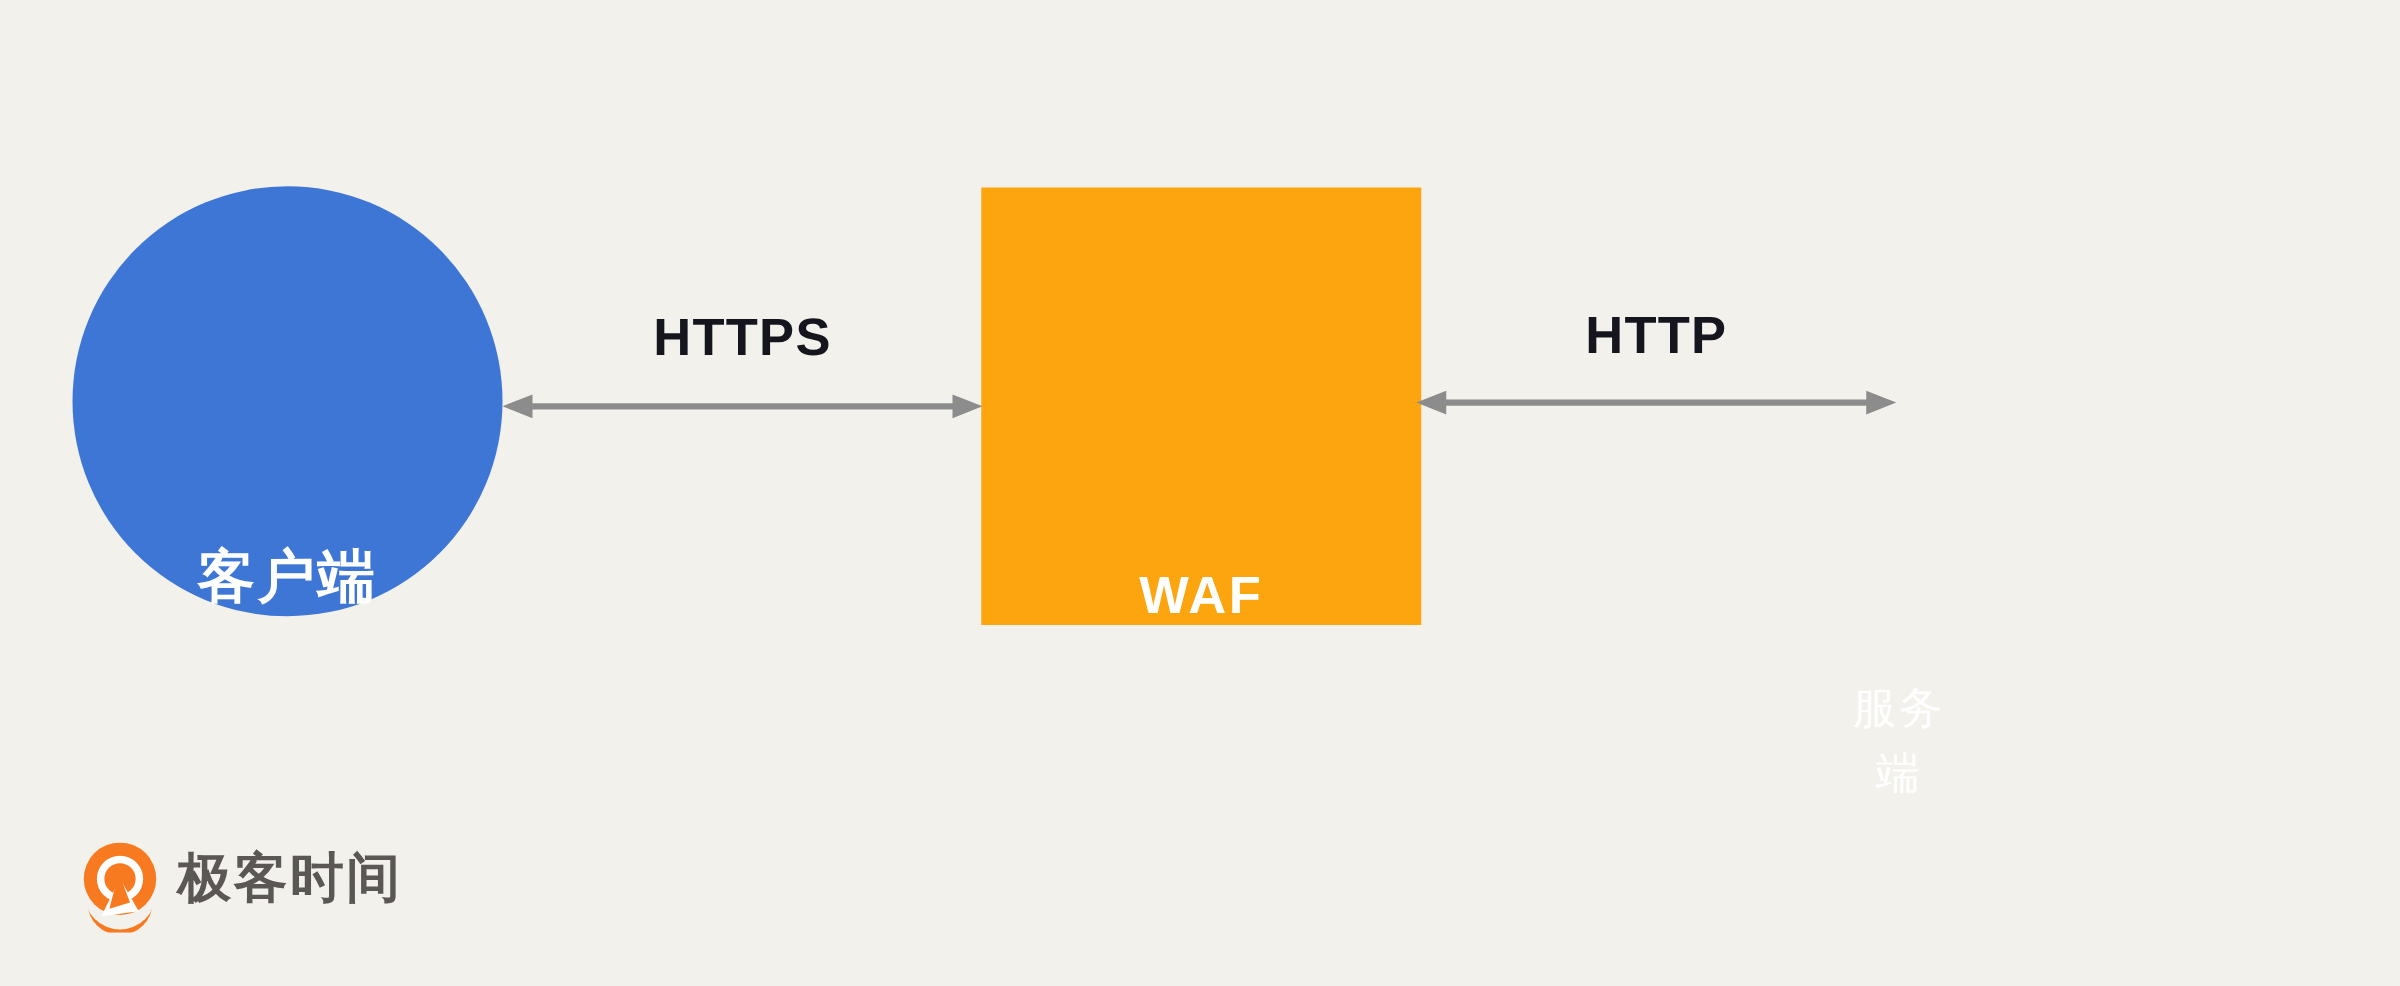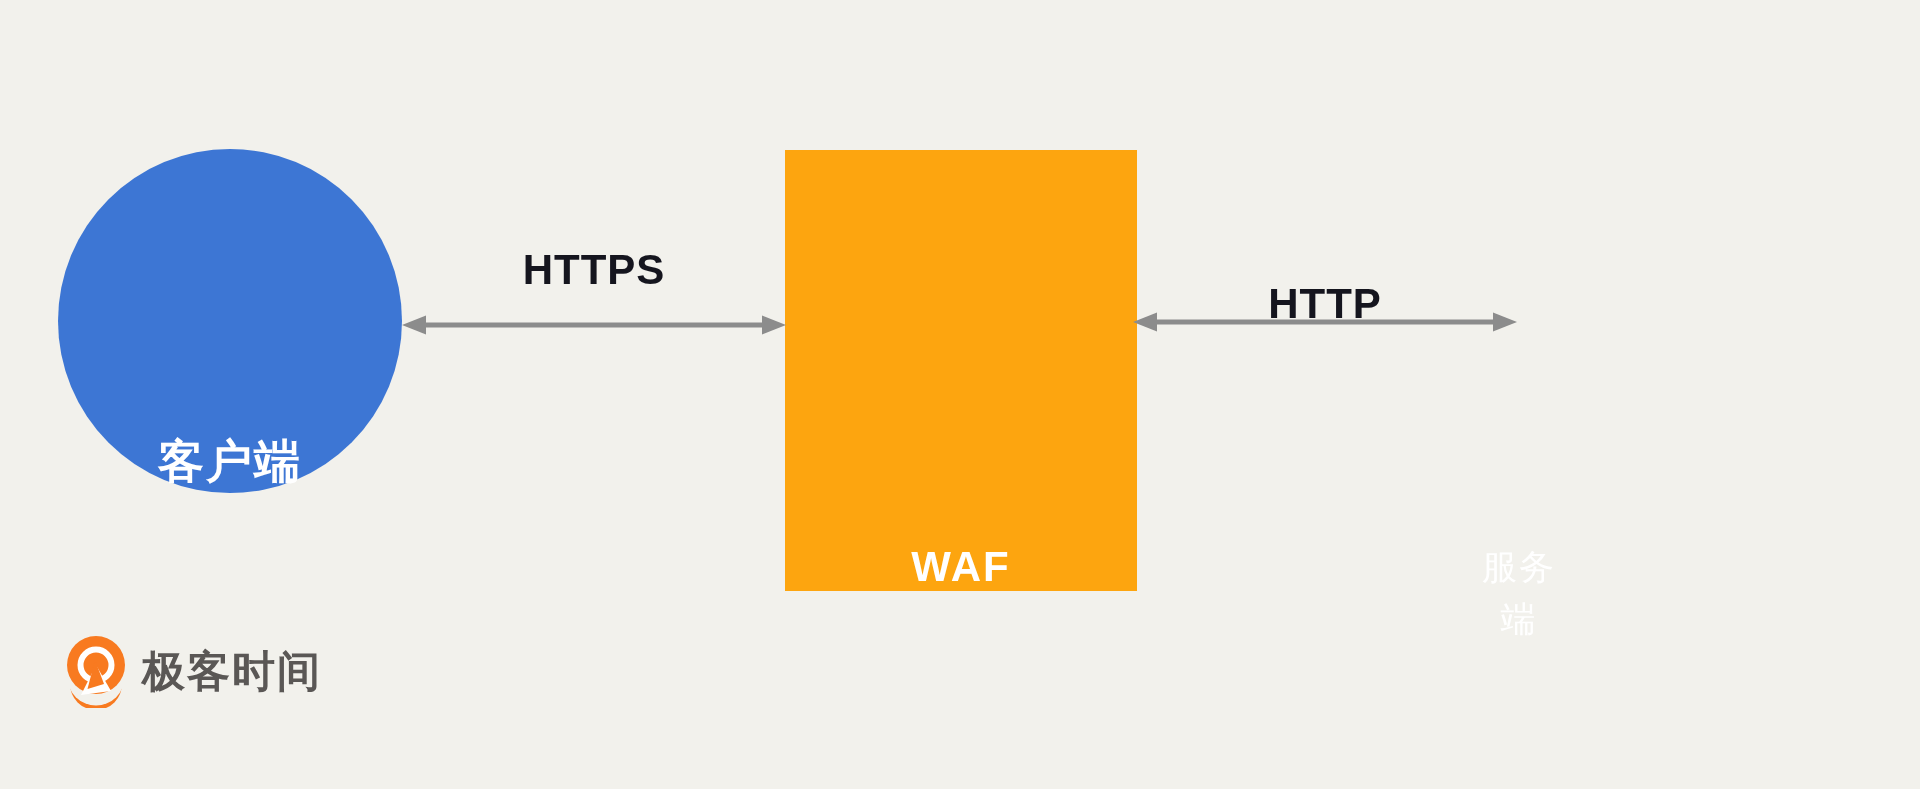--- a/index.html
+++ b/index.html
@@ -33,60 +33,59 @@
     letter-spacing: 2px;
   }
   .node-square {
     background: var(--waf_orange, #FDA50F);
     font-size: 42px;
     font-weight: 600;
     letter-spacing: 2px;
   }
   #client-node { left: 58px; top: 149px; width: 344px; height: 344px; }
   #server-node { left: 1517px; top: 149px; width: 350px; height: 351px; }
-  #waf-node    { left: 785px; top: 150px; width: 352px; height: 441px; }
+  #waf-node    { left: 785px; top: 150px; width: 352px; height: 350px; }
 
   .arrow {
     position: absolute;
     color: var(--arrow_gray, #8C8C8C);
   }
   #arrow-left  { left: 402px; top: 313px; }
   #arrow-right { left: 1133px; top: 310px; }
 
   .link-label {
     position: absolute;
     width: 384px;
     text-align: center;
     font-size: 42px;
     font-weight: 600;
     color: var(--label_dark, #15151E);
     letter-spacing: 1px;
   }
   #label-https { left: 402px; top: 246px; }
-  #label-http  { left: 1133px; top: 244px; margin-top: 36px; }
+  #label-http  { left: 1133px; top: 244px; }
 
   .ghost-label {
     position: absolute;
     left: 1439px;
     top: 541px;
     width: 160px;
     text-align: center;
     color: #FFFFFF;
     font-size: 35px;
     font-weight: 500;
     line-height: 52px;
     letter-spacing: 2px;
   }
 
   .brand {
     position: absolute;
     left: 60px;
-    top: 636px;
+    top: 674px;
     display: flex;
-    align-items: center;
   }
   .brand-text {
     margin-left: 10px;
     font-size: 43px;
     font-weight: 600;
     color: var(--logo_text_gray, #5A5755);
     letter-spacing: 2px;
   }
 </style>
 </head>

